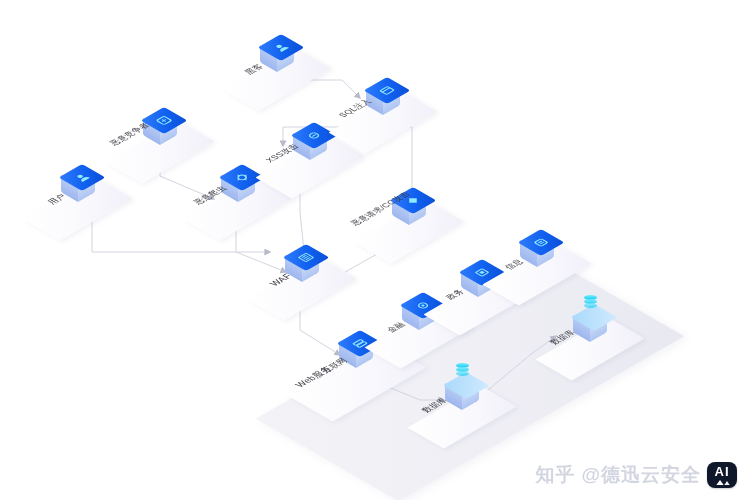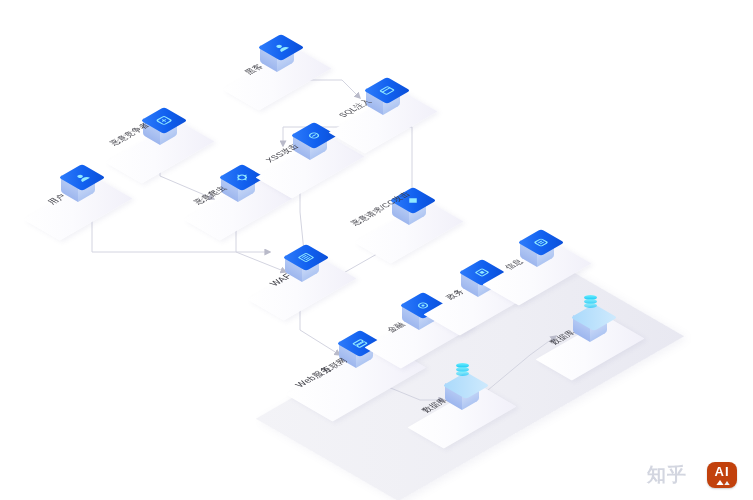--- a/index.html
+++ b/index.html
@@ -76,29 +76,29 @@
   .panel{
     position:absolute;
     background:linear-gradient(135deg,#f3f3f7 0%,#eeeef4 60%,#e8e8f1 100%);
     transform:rotate(-30deg) skewX(30deg) scaleY(.864);
     box-shadow:0 4px 8px rgba(120,120,170,.09);
   }
 
   
   #wm{
     position:absolute;right:16px;bottom:12px;
-    display:flex;align-items:center;gap:20px;
+    display:flex;align-items:center;gap:6px;
     font-size:19px;color:#cfd2dc;font-weight:bold;
     letter-spacing:1px;user-select:none;
   }
   #wm .zh{color:#d3d6e0;}
   #wm .at{color:#d3d6e0;}
   #wm .aibadge{
     position:relative;width:30px;height:26px;border-radius:8px;
-    background:#c2410c;display:flex;align-items:flex-start;justify-content:center;
+    background:#0f172a;display:flex;align-items:flex-start;justify-content:center;
     box-shadow:0 1px 2px rgba(0,0,0,.2);
   }
   #wm .aibadge .ai{
     color:#ffffff;font-size:13px;font-weight:bold;line-height:1;margin-top:3px;z-index:2;
   }
   #wm .aibadge .mtn{
     position:absolute;left:3px;right:3px;bottom:3px;height:10px;overflow:hidden;z-index:1;
   }
   #wm .aibadge .mtn:after{
     content:"";position:absolute;left:2px;bottom:-6px;width:0;height:0;
@@ -368,19 +368,20 @@
           <i></i>
           <i></i>
           <i></i>
         </div>
     </div>
     <div class="lbl" style="left:-38px;top:6px;">数据库</div>
   </div>
 
   <div id="wm">
     <span class="zh">知乎</span>
+    <span class="at">@德迅云安全</span>
     <span class="aibadge">
       <span class="ai">AI</span>
       <span class="mtn"></span>
     </span>
   </div>
 
 </div>
 
 </body></html>

